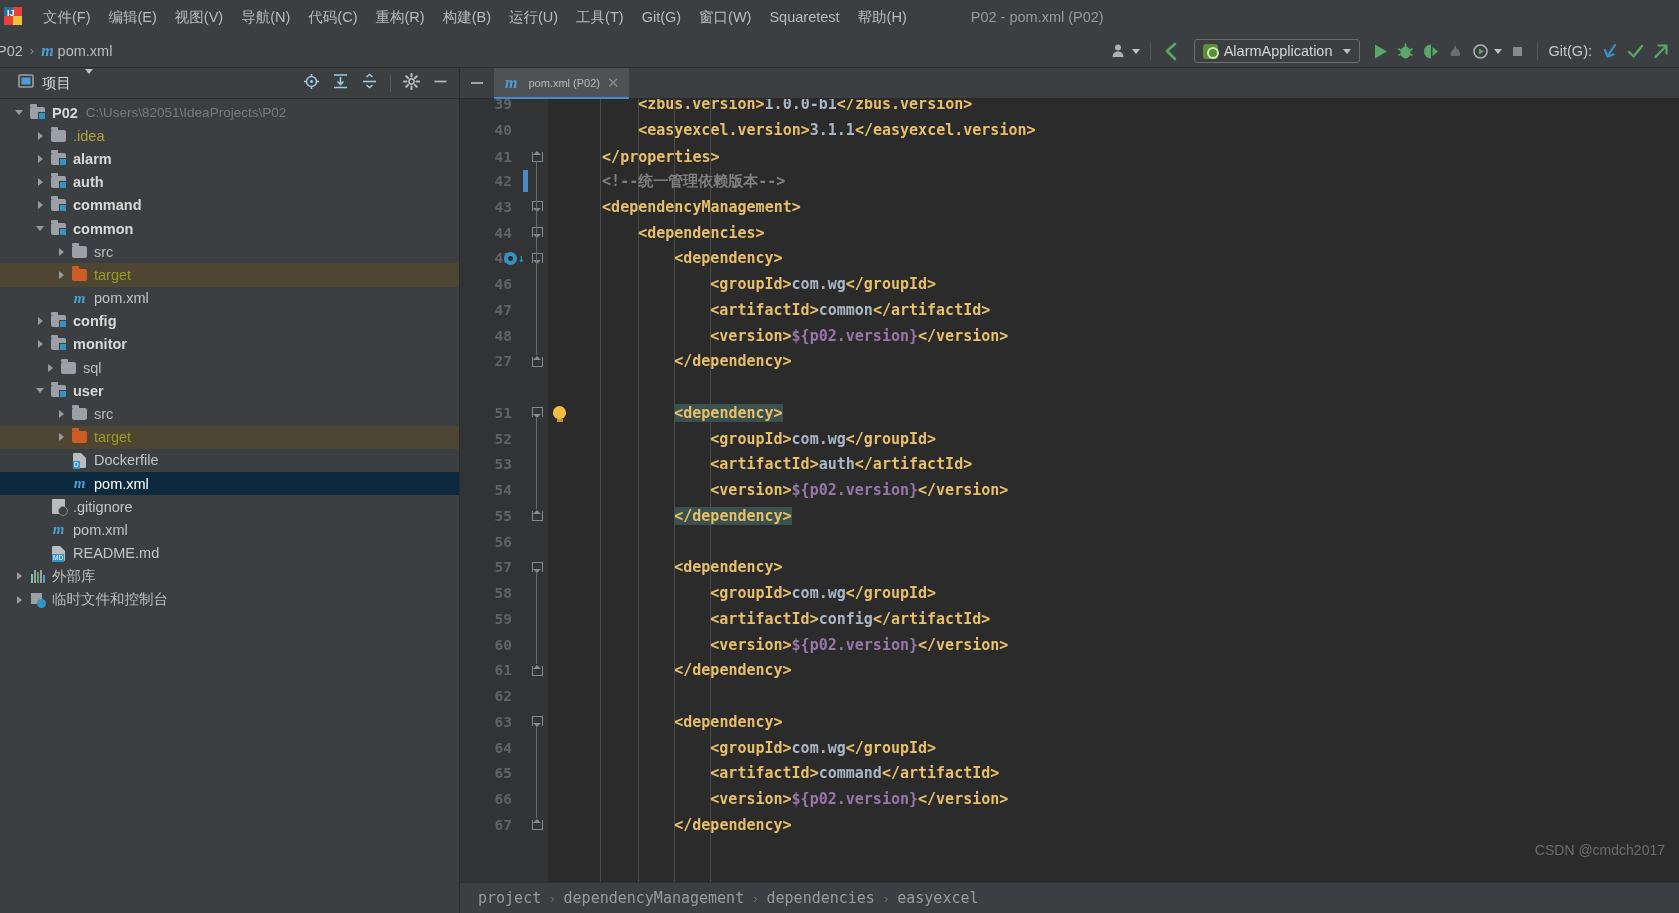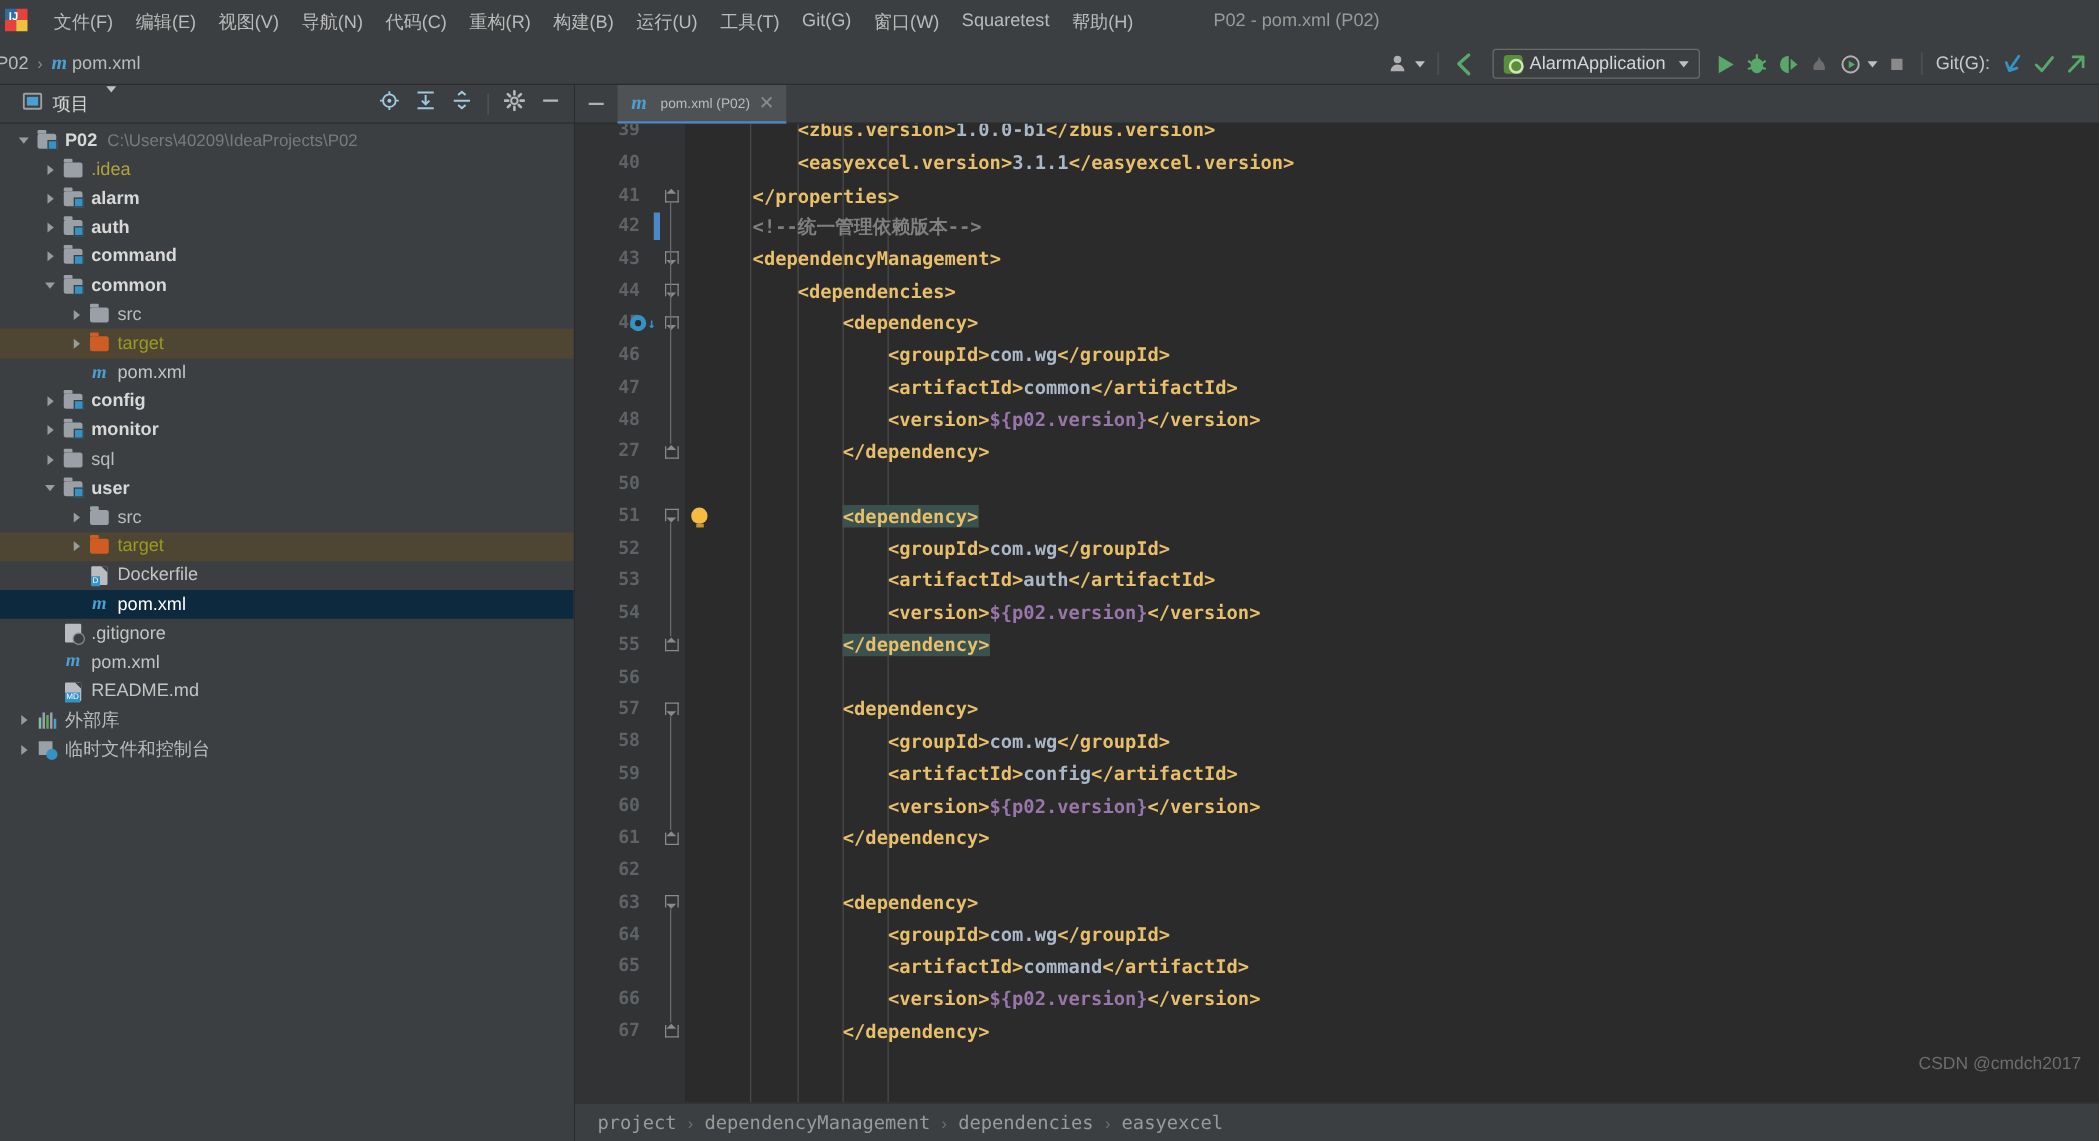--- a/index.html
+++ b/index.html
@@ -352,21 +352,21 @@
     </div>
     <div class="tree" id="tree">
         <div class="row" style="padding-left: 10px;">
           <span class="tw">
             <span class="chev-d"></span>
           </span>
           <span class="ico">
             <span class="fld mod"></span>
           </span>
           <span class="lbl bold">P02</span>
-          <span class="lbl path">C:\Users\40209\IdeaProjects\P02</span>
+          <span class="lbl path">C:\Users\82051\IdeaProjects\P02</span>
         </div>
         <div class="row" style="padding-left: 31px;">
           <span class="tw">
             <span class="chev"></span>
           </span>
           <span class="ico">
             <span class="fld"></span>
           </span>
           <span class="lbl idea">.idea</span>
         </div>
@@ -442,21 +442,21 @@
         </div>
         <div class="row" style="padding-left: 31px;">
           <span class="tw">
             <span class="chev"></span>
           </span>
           <span class="ico">
             <span class="fld mod"></span>
           </span>
           <span class="lbl bold">monitor</span>
         </div>
-        <div class="row" style="padding-left: 31px;">
+        <div class="row" style="padding-left: 41px;">
           <span class="tw">
             <span class="chev"></span>
           </span>
           <span class="ico">
             <span class="fld"></span>
           </span>
           <span class="lbl">sql</span>
         </div>
         <div class="row" style="padding-left: 31px;">
           <span class="tw">
@@ -638,25 +638,20 @@
             <span class="lmark" style="left: 72px;"></span>
             <span class="code" style="left: 250.32px;"><span class="tag">&lt;version&gt;</span><span class="var">${p02.version}</span><span class="tag">&lt;/version&gt;</span></span>
           </div>
           <div class="ln" style="top: 249.5px;">
             <span class="lnum">27</span>
             <span class="lmark" style="left: 72px;">
               <span class="fold-close"></span>
             </span>
             <span class="code" style="left: 214.24px;"><span class="tag">&lt;/dependency&gt;</span></span>
           </div>
-          <div class="ln" style="top: 275.25px;">
-            <span class="lnum">50</span>
-            <span class="lmark" style="left: 72px;"></span>
-            <span class="code" style="left: 106px;"></span>
-          </div>
           <div class="ln" style="top: 301px;">
             <span class="lnum">51</span>
             <span class="lmark" style="left: 72px;">
               <span class="fold-open"></span>
             </span>
             <span style="position: absolute; left: 93px; display: flex; align-items: center;">
               <span class="bulb"></span>
             </span>
             <span class="code" style="left: 214.24px;"><span class="mark-hl"><span class="tag">&lt;dependency&gt;</span></span></span>
           </div>

